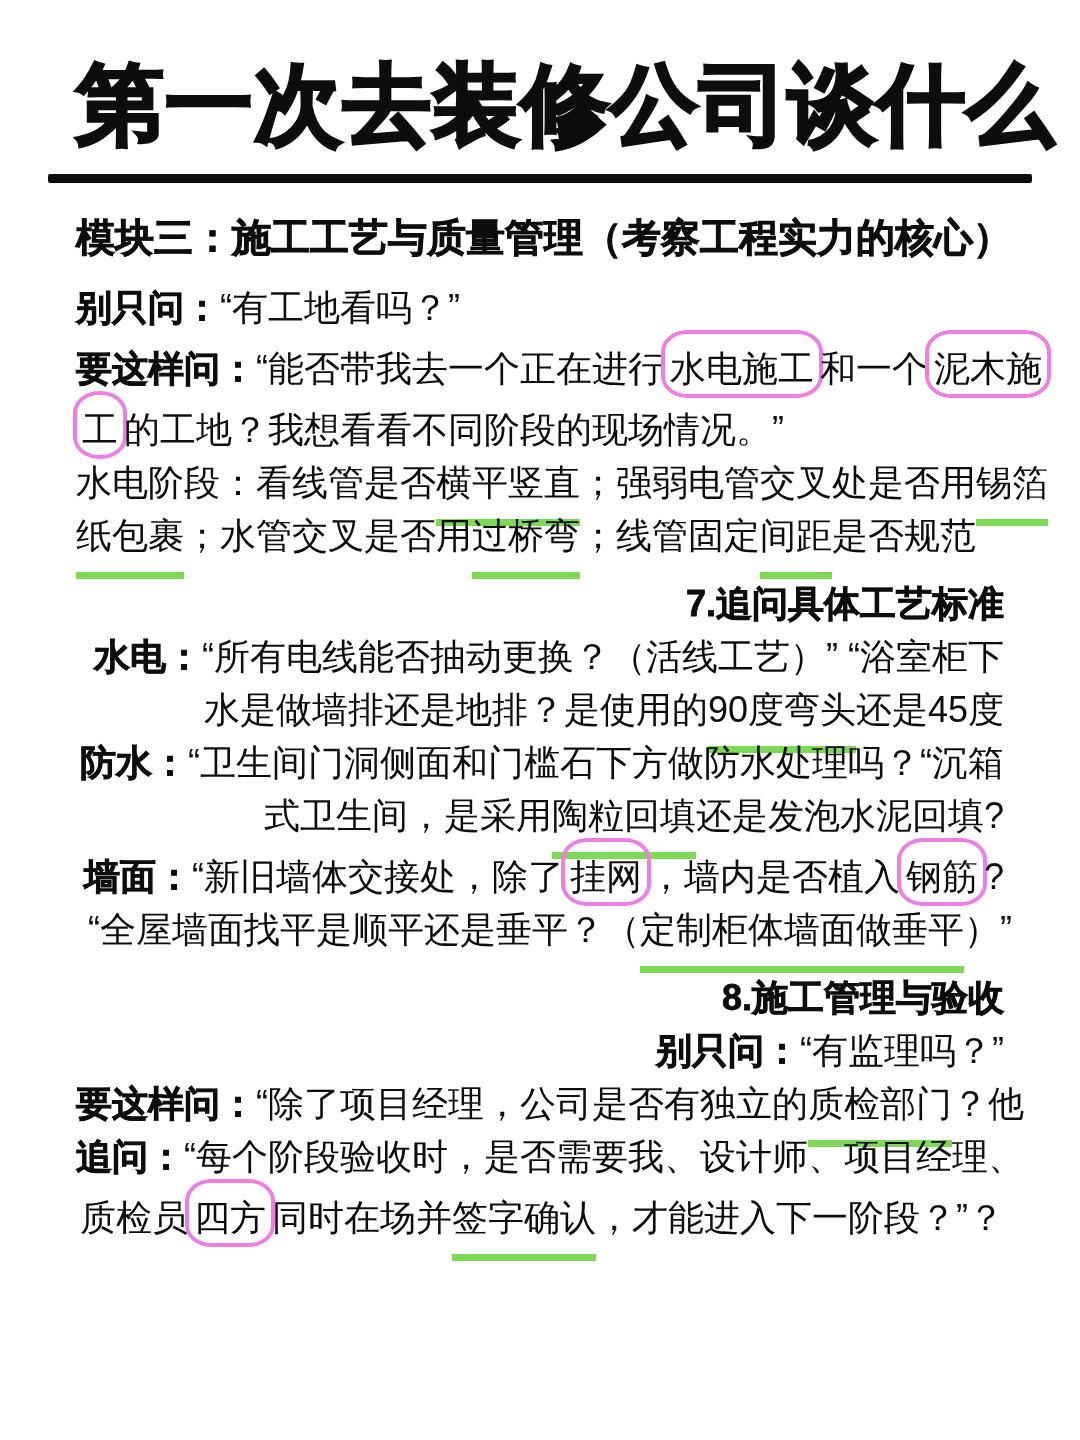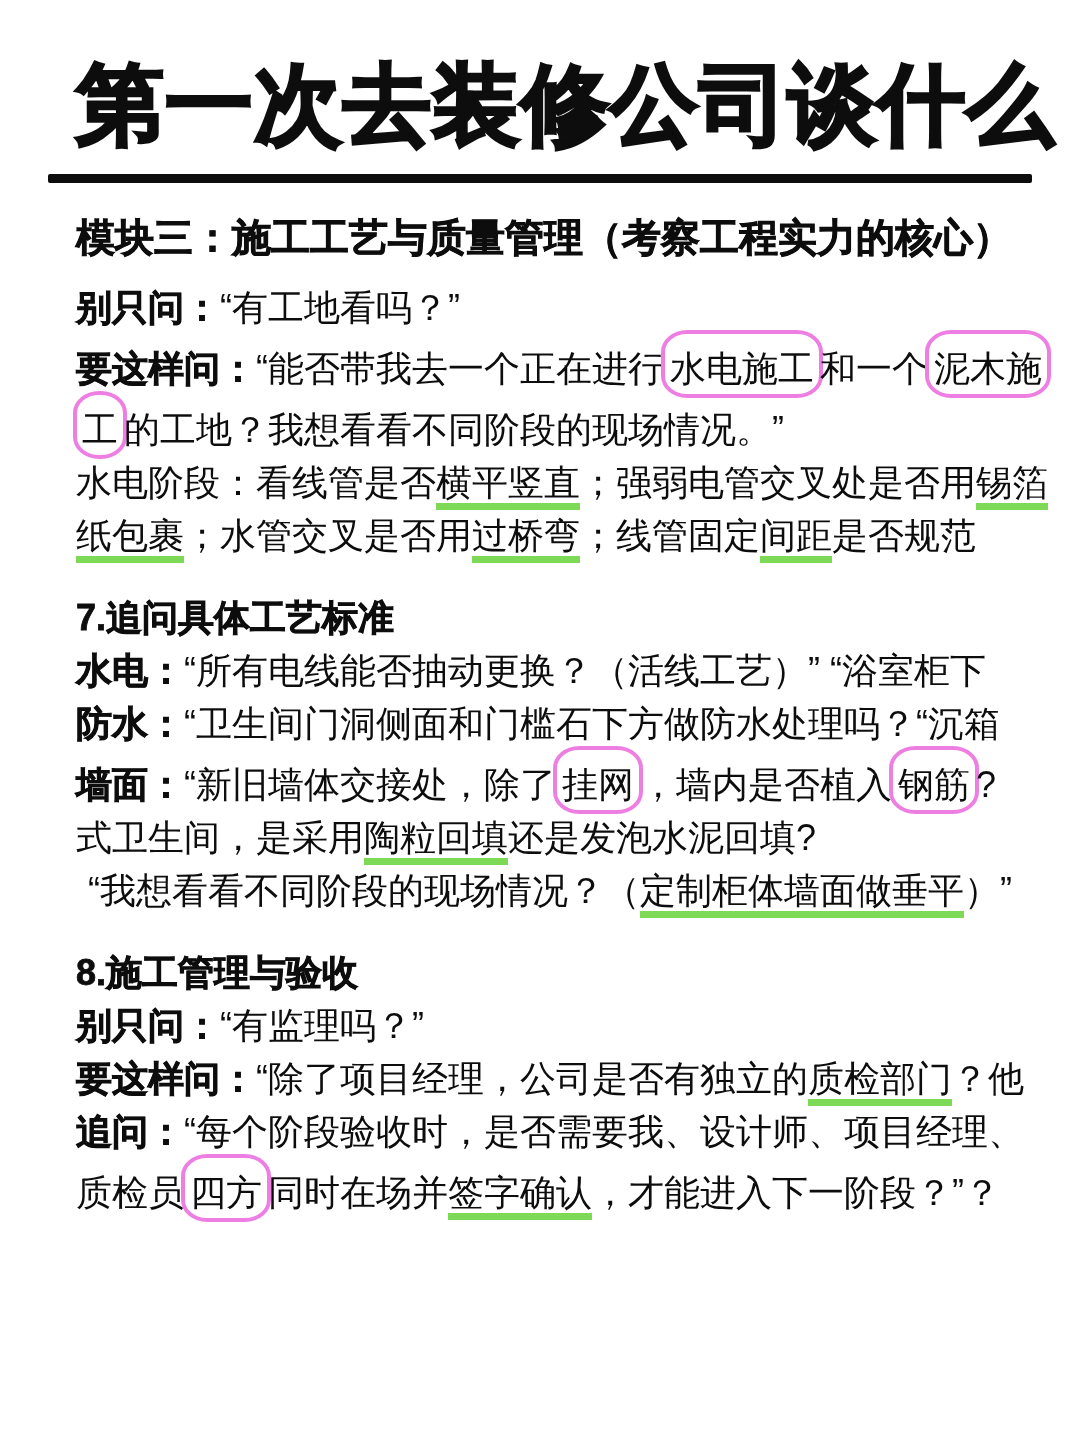--- a/index.html
+++ b/index.html
@@ -39,37 +39,38 @@
     font-size:39px;
     font-weight:bold;
     -webkit-text-stroke:0.8px var(--ink);
     text-align:right;
     white-space:nowrap;
   }
   .content{
     margin-top:16px;
   }
   .sec + .sec{
-    margin-top:29px;
+    margin-top:15px;
+    text-align:right;
   }
   .line{
     font-size:36px;
     line-height:53px;
     white-space:nowrap;
     letter-spacing:0;
   }
   .line.ind{padding-left:12px;}
   .seg{display:inline;}
   .b{
     font-weight:bold;
     -webkit-text-stroke:0.8px var(--ink);
   }
   .u{
     border-bottom:7px solid var(--green);
-    padding-bottom:0px;
+    padding-bottom:16px;
   }
   .c{
     display:inline-block;
     border:4px solid var(--pink);
     border-radius:26px / 22px;
     padding:12px 5px 2px 5px;
     margin:-4px -3px;
     line-height:46px;
   }
 </style>
@@ -84,24 +85,25 @@
       <section class="sec">
         <div class="line"><span class="seg b">别只问：</span><span class="seg">“有工地看吗？”</span></div>
         <div class="line"><span class="seg b">要这样问：</span><span class="seg">“能否带我去一个正在进行</span><span class="seg c">水电施工</span><span class="seg">和一个</span><span class="seg c">泥木施</span></div>
         <div class="line"><span class="seg c">工</span><span class="seg">的工地？我想看看不同阶段的现场情况。”</span></div>
         <div class="line"><span class="seg">水电阶段：看线管是否</span><span class="seg u">横平竖直</span><span class="seg">；强弱电管交叉处是否用</span><span class="seg u">锡箔</span></div>
         <div class="line"><span class="seg u">纸包裹</span><span class="seg">；水管交叉是否用</span><span class="seg u">过桥弯</span><span class="seg">；线管固定</span><span class="seg u">间距</span><span class="seg">是否规范</span></div>
       </section>
       <section class="sec">
         <div class="line"><span class="seg b">7.追问具体工艺标准</span></div>
         <div class="line"><span class="seg b">水电：</span><span class="seg">“所有电线能否抽动更换？（活线工艺）” “浴室柜下</span></div>
+        <div class="line"><span class="seg">水是做墙排还是地排？是使用的</span><span class="seg u">90度弯头</span><span class="seg">还是45度</span></div>
         <div class="line"><span class="seg b">防水：</span><span class="seg">“卫生间门洞侧面和门槛石下方做防水处理吗？“沉箱</span></div>
+        <div class="line"><span class="seg">式卫生间，是采用</span><span class="seg u">陶粒回填</span><span class="seg">还是发泡水泥回填?</span></div>
         <div class="line"><span class="seg b">墙面：</span><span class="seg">“新旧墙体交接处，除了</span><span class="seg c">挂网</span><span class="seg">，墙内是否植入</span><span class="seg c">钢筋</span><span class="seg">?</span></div>
-        <div class="line"><span class="seg">式卫生间，是采用</span><span class="seg u">陶粒回填</span><span class="seg">还是发泡水泥回填?</span></div>
-        <div class="line ind"><span class="seg">“我想看看不同阶段的现场情况？（</span><span class="seg u">定制柜体墙面做垂平</span><span class="seg">）”</span></div>
+        <div class="line ind"><span class="seg">“全屋墙面找平是顺平还是垂平？（</span><span class="seg u">定制柜体墙面做垂平</span><span class="seg">）”</span></div>
       </section>
       <section class="sec">
         <div class="line"><span class="seg b">8.施工管理与验收</span></div>
         <div class="line"><span class="seg b">别只问：</span><span class="seg">“有监理吗？”</span></div>
         <div class="line"><span class="seg b">要这样问：</span><span class="seg">“除了项目经理，公司是否有独立的</span><span class="seg u">质检部门</span><span class="seg">？他</span></div>
         <div class="line"><span class="seg b">追问：</span><span class="seg">“每个阶段验收时，是否需要我、设计师、项目经理、</span></div>
         <div class="line"><span class="seg">质检员</span><span class="seg c">四方</span><span class="seg">同时在场并</span><span class="seg u">签字确认</span><span class="seg">，才能进入下一阶段？”？</span></div>
       </section>
     </div>
 </div>

